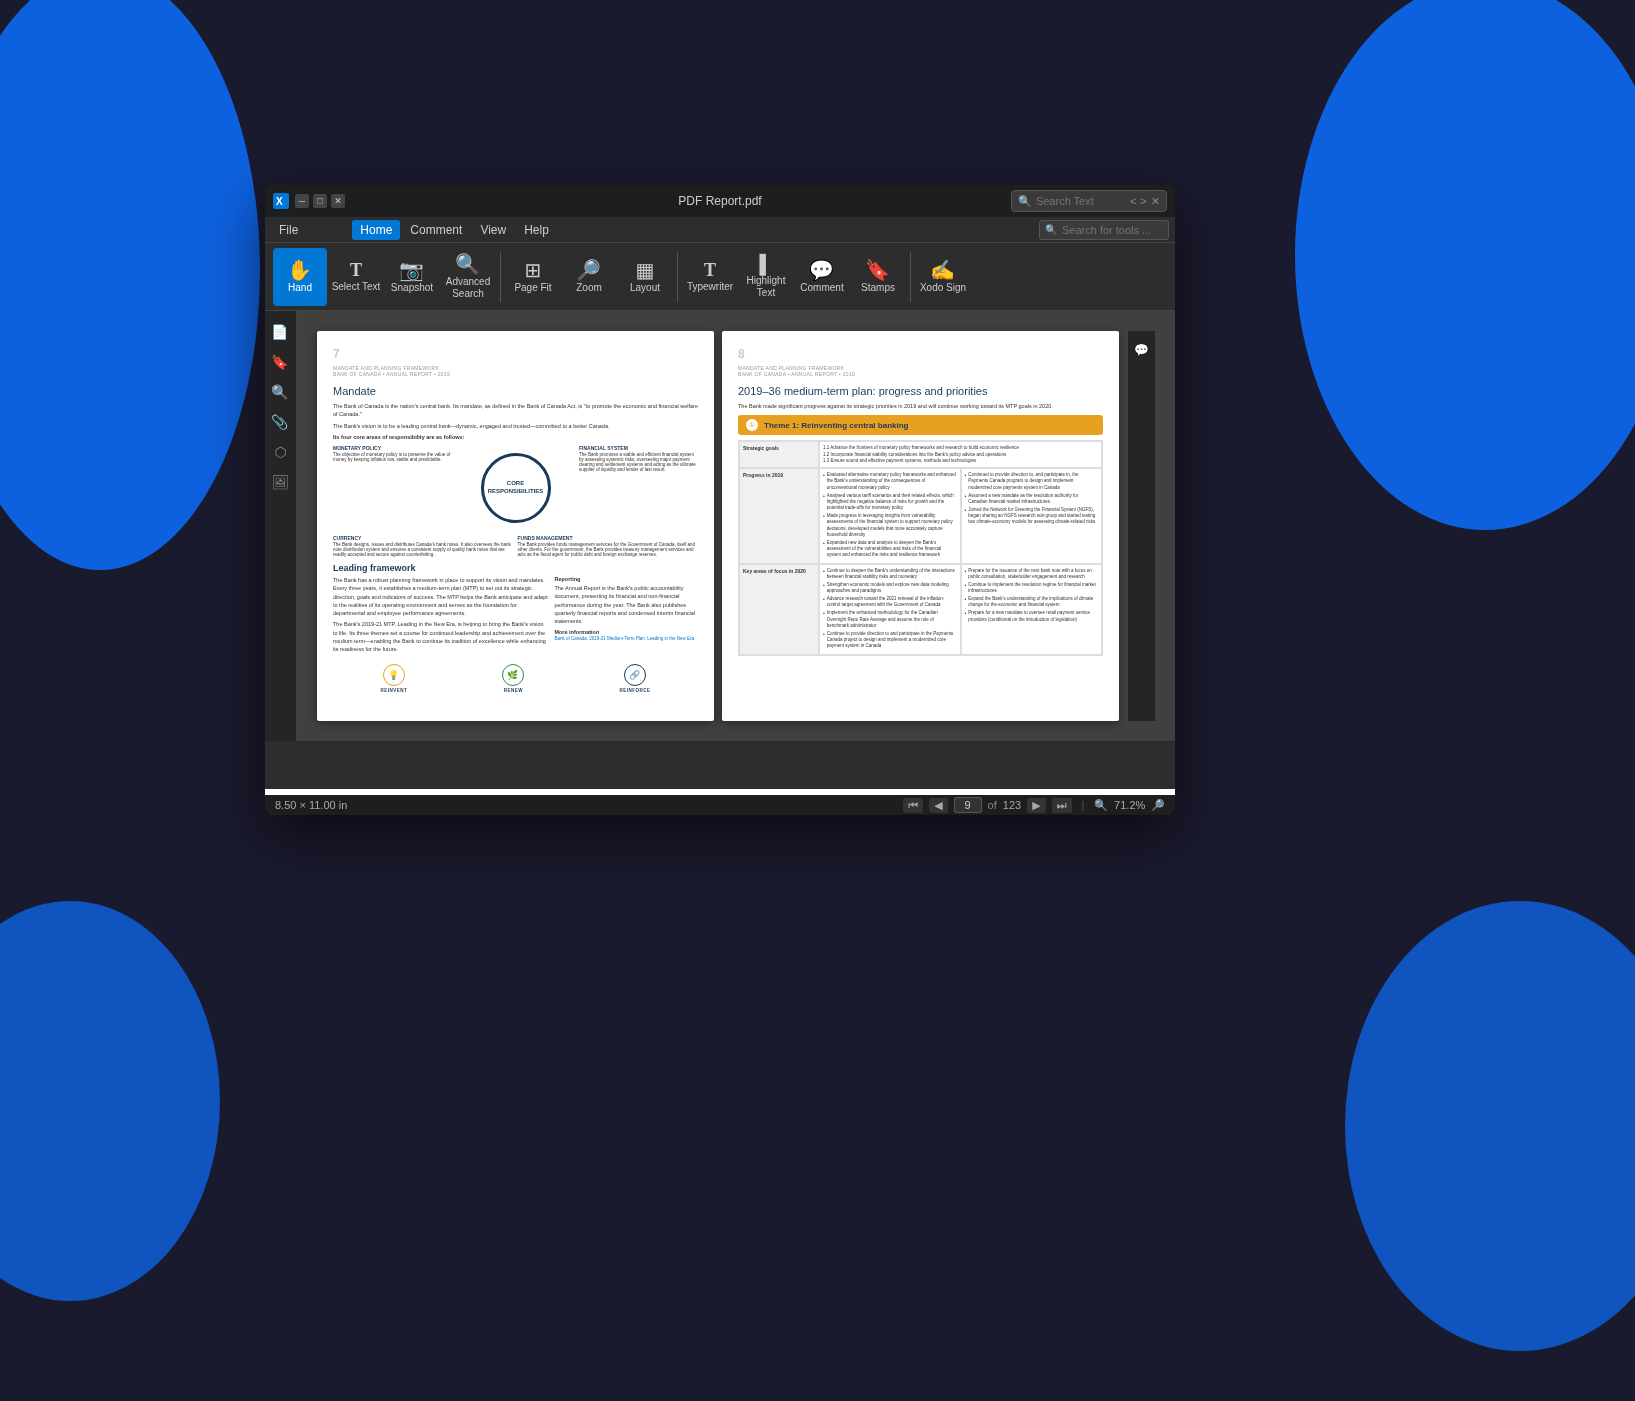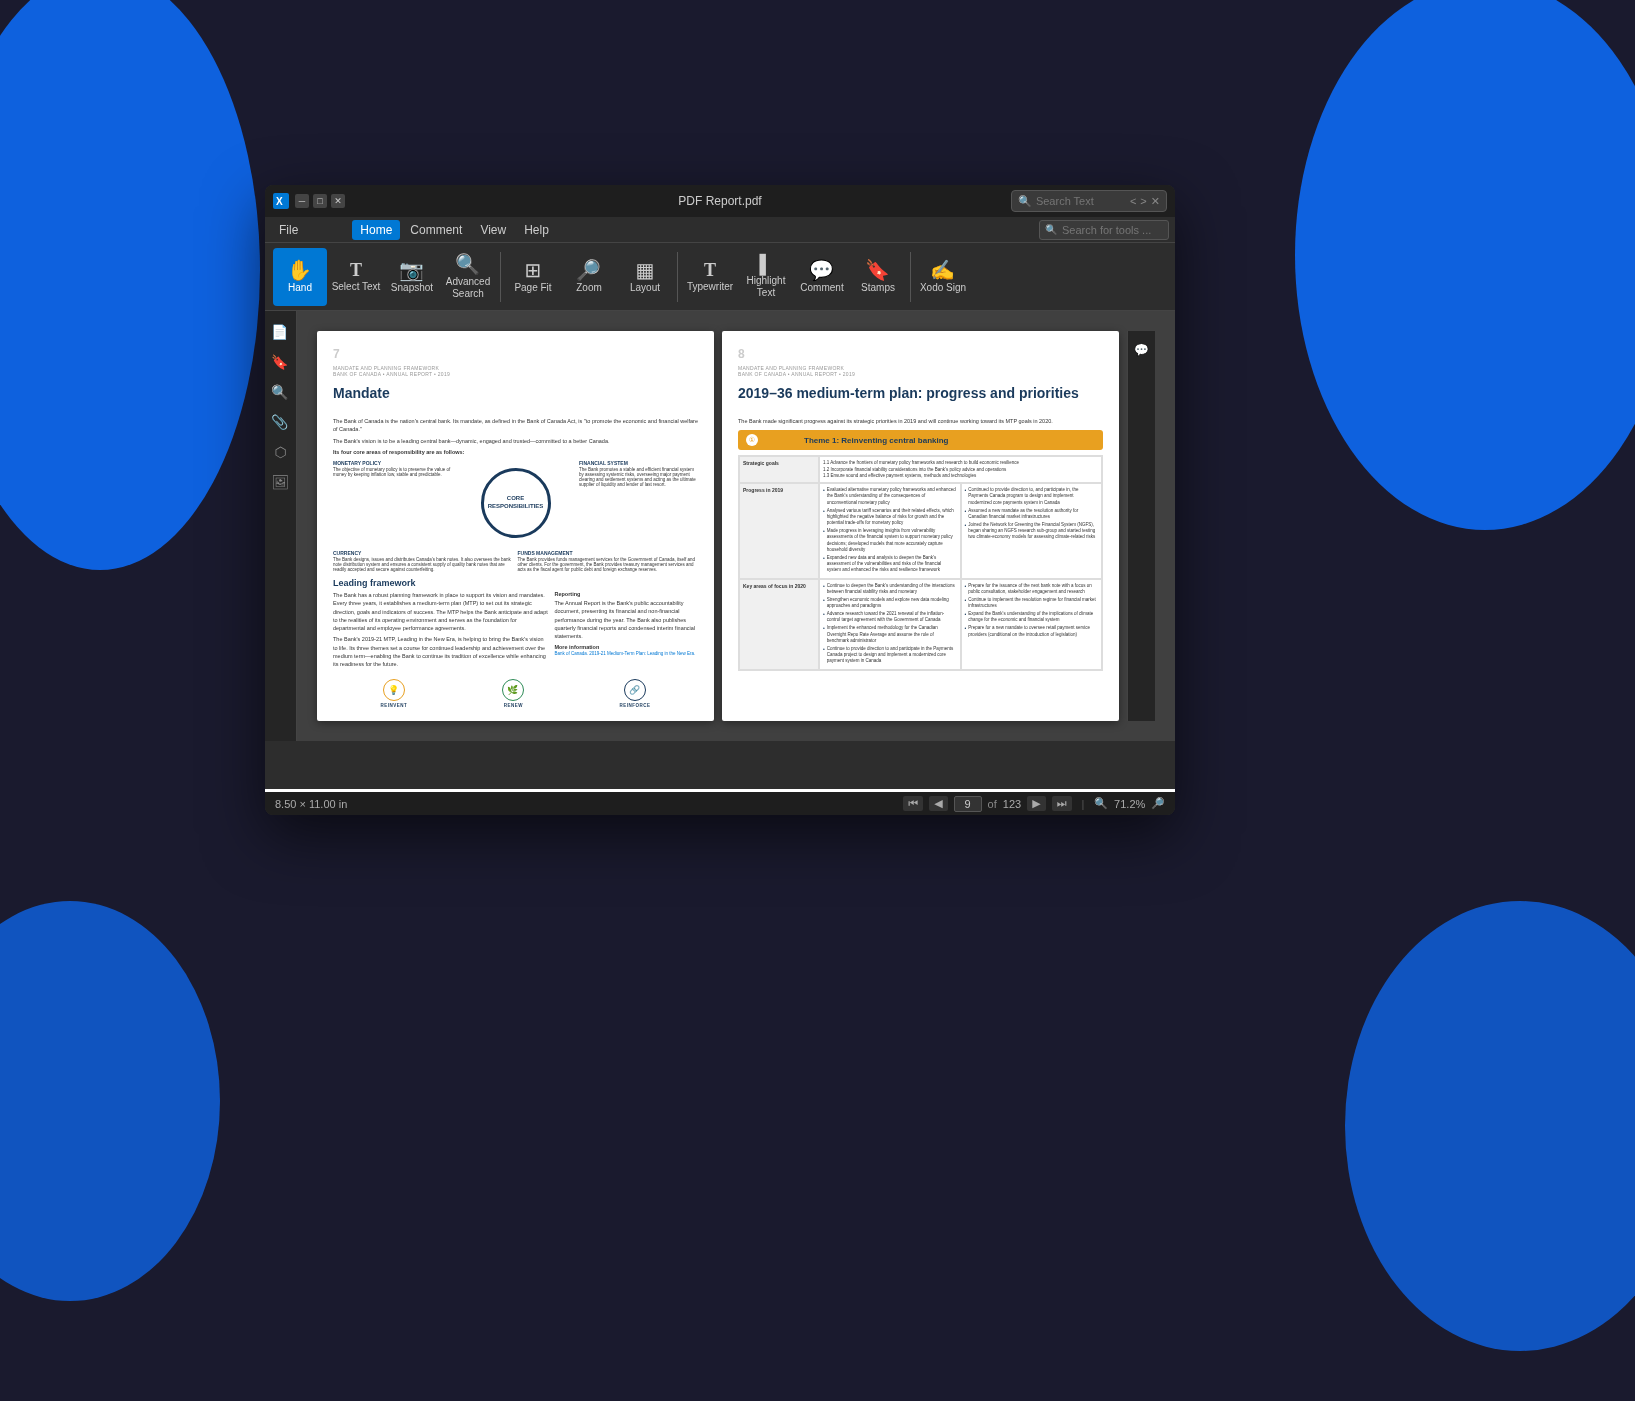--- a/index.html
+++ b/index.html
@@ -313,21 +313,21 @@
     }
 
     
     .status-bar {
       height: 26px;
       background: #1e1e1e;
       display: flex;
       align-items: center;
       padding: 0 10px;
       gap: 8px;
-      border-top: 3px solid #ffffff;
+      border-top: 6px solid #ffffff;
       flex-shrink: 0;
       color: #aaa;
       font-size: 11px;
       margin-top: 48px;
     }
     .status-bar-right {
       margin-left: auto;
       display: flex;
       align-items: center;
       gap: 6px;
@@ -360,24 +360,24 @@
       letter-spacing: 0.3px;
       margin-bottom: 8px;
     }
     .page-num {
       font-size: 12px;
       color: #ccc;
       font-weight: bold;
       margin-bottom: 4px;
     }
     .pdf-h1 {
-      font-size: 14px;
+      font-size: 11px;
       color: #1a3a5c;
-      font-weight: bold;
-      margin-bottom: 16px;
+      font-weight: normal;
+      margin-bottom: 5px;
     }
     .pdf-h2 {
       font-size: 9px;
       color: #1a3a5c;
       font-weight: bold;
       margin-bottom: 3px;
       margin-top: 6px;
     }
     .pdf-body {
       font-size: 5.5px;
@@ -429,21 +429,20 @@
       align-items: center;
       justify-content: center;
       font-size: 7px;
       color: #e8a020;
       flex-shrink: 0;
     }
     .theme-title {
       font-size: 8px;
       font-weight: bold;
       color: #1a3a5c;
-      margin-left: 40px;
     }
 
     .table-grid {
       display: grid;
       grid-template-columns: 80px 1fr 1fr;
       border: 1px solid #ddd;
       font-size: 4.5px;
       color: #333;
     }
     .tg-header {

